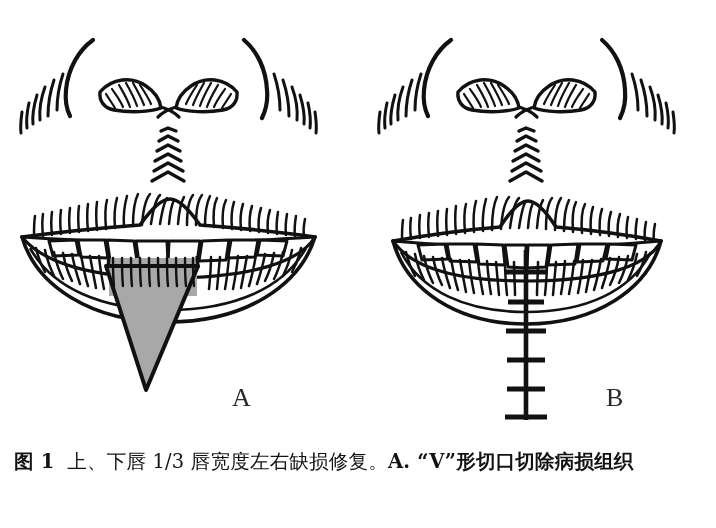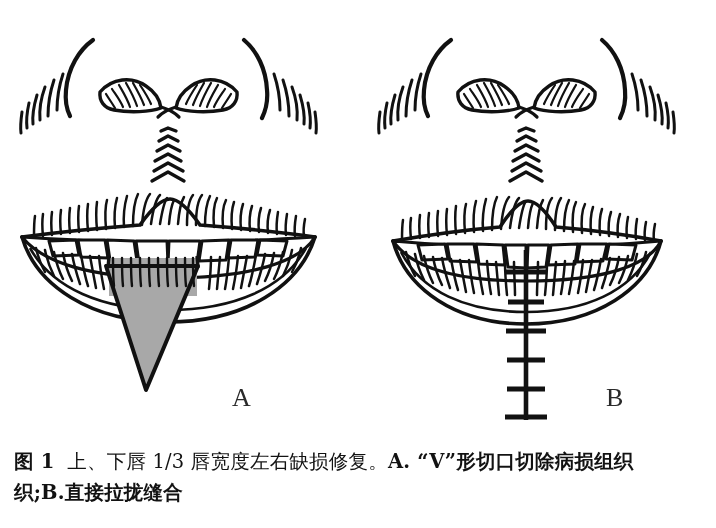--- a/index.html
+++ b/index.html
@@ -380,18 +380,15 @@
     </svg>
 
     <div class="panel-label" id="label-A">A</div>
     <div class="panel-label" id="label-B">B</div>
   </div>
 
   <div class="caption-area">
     <div class="caption-line">
       <span class="bold">图 1</span><span>&nbsp;&nbsp;</span><span>上、下唇 1/3 唇宽度左右缺损修复。</span><span class="bold">A. “V”形切口切除病损组织</span>
     </div>
-    <div class="caption-line">
-      <span class="bold">织;B.直接拉拢缝合</span>
-    </div>
   </div>
 
 </div>
 
 </body></html>

